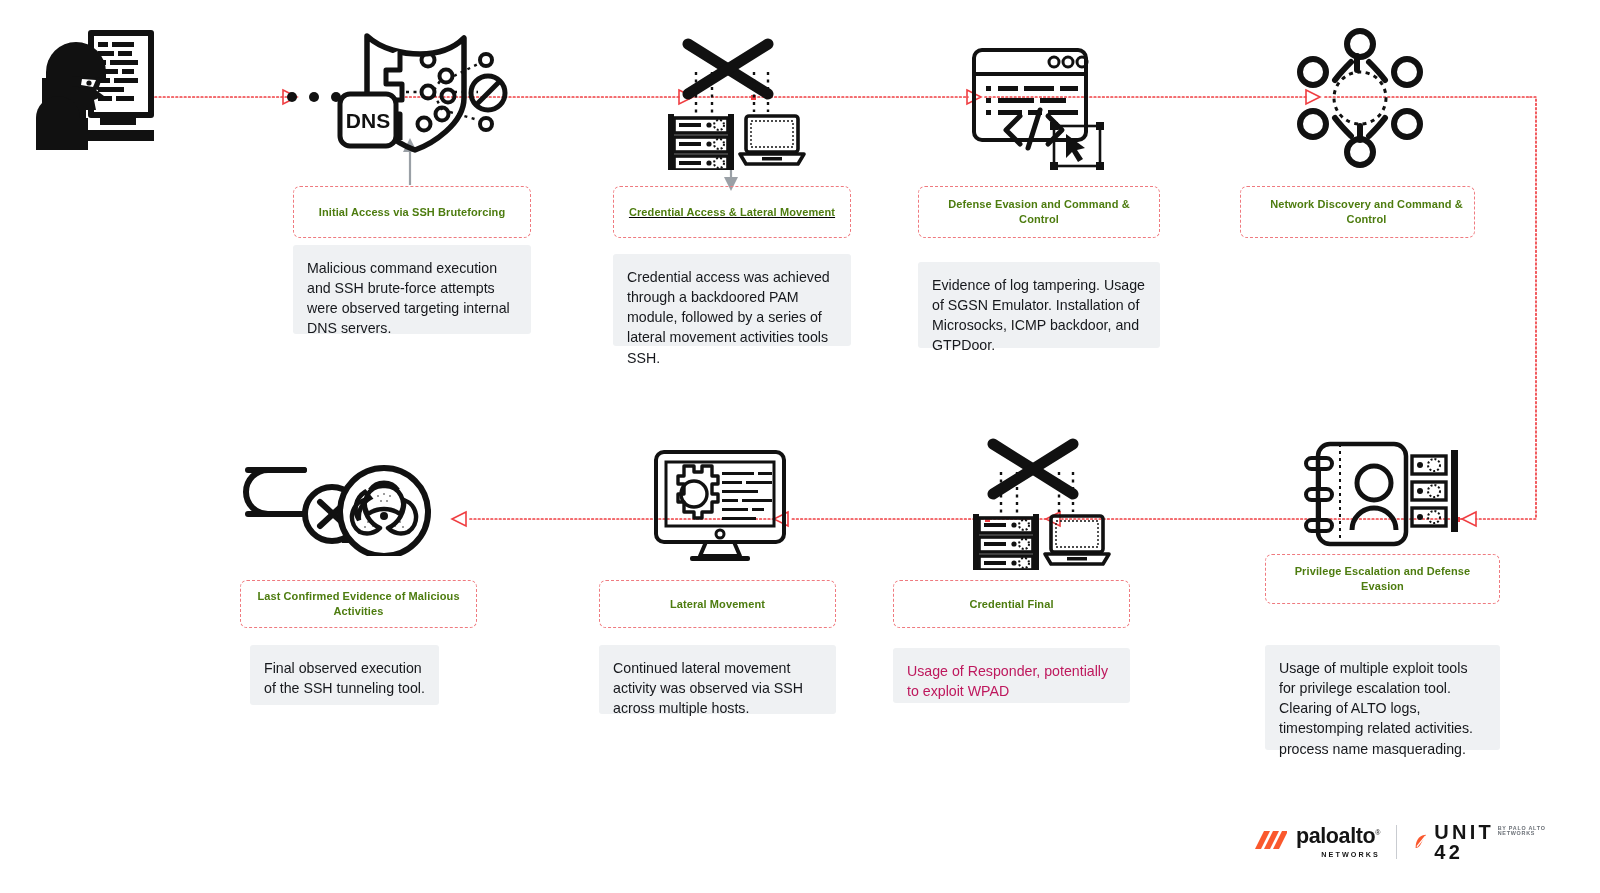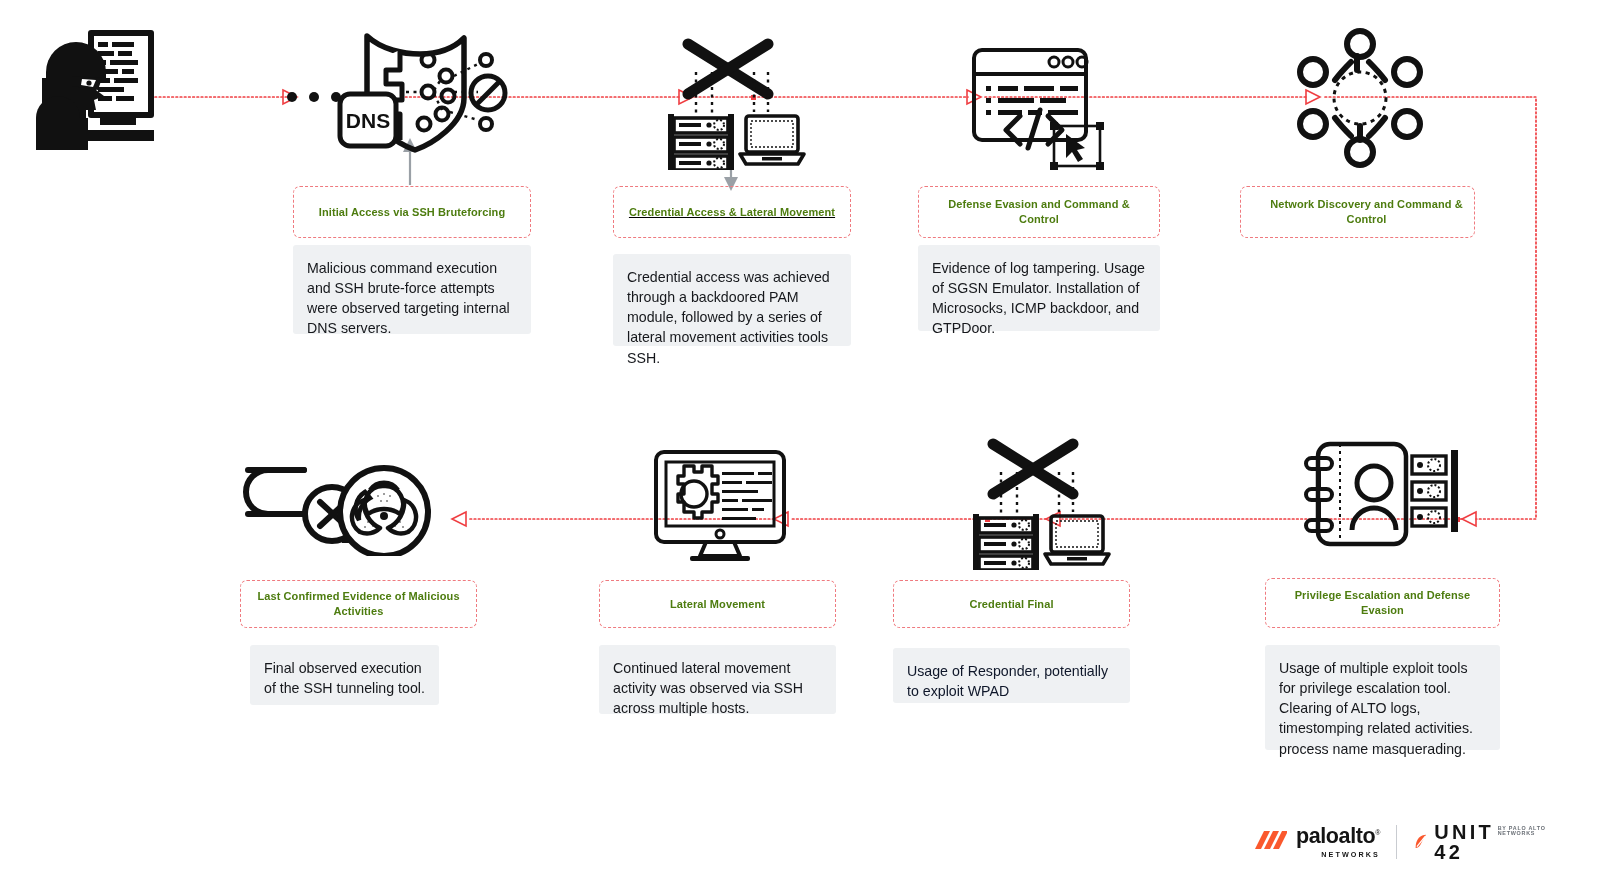--- a/index.html
+++ b/index.html
@@ -46,21 +46,21 @@
     background:#eff1f3;
     border-radius:3px;
     box-sizing:border-box;
     padding:13px 14px 14px 14px;
   }
   .desc-box .d{
     font-size:14.2px;
     color:#16181c;
     line-height:1.42;
   }
-  .desc-box.muted .d{color:#0f172a;}
+  .desc-box.muted .d{color:#be185d;}
 
   
   #footer{
     position:absolute;
     left:1255px;top:818px;
     width:300px;height:48px;
     display:flex;align-items:center;
   }
   .pa-logo{display:flex;align-items:center;}
   .pa-mark{margin-right:9px;}
@@ -474,21 +474,21 @@
   <div class="title-box" style="left:613px;top:186px;width:238px;height:52px;text-decoration:underline;">
     <span class="t">Credential Access &amp; Lateral Movement</span>
   </div>
   <div class="desc-box" style="left:613px;top:254px;width:238px;height:92px;">
     <span class="d">Credential access was achieved through a backdoored PAM module, followed by a series of lateral movement activities tools SSH.</span>
   </div>
 
   <div class="title-box" style="left:918px;top:186px;width:242px;height:52px;">
     <span class="t">Defense Evasion and Command &amp; Control</span>
   </div>
-  <div class="desc-box" style="left:918px;top:245px;width:242px;height:86px;">
+  <div class="desc-box" style="left:918px;top:262px;width:242px;height:86px;">
     <span class="d">Evidence of log tampering. Usage of SGSN Emulator. Installation of Microsocks, ICMP backdoor, and GTPDoor.</span>
   </div>
 
   <div class="title-box" style="left:1240px;top:186px;width:235px;height:52px;padding-left:26px;">
     <span class="t">Network Discovery and Command &amp; Control</span>
   </div>
 
   <div class="title-box" style="left:240px;top:580px;width:237px;height:48px;">
     <span class="t">Last Confirmed Evidence of Malicious Activities</span>
   </div>
@@ -503,21 +503,21 @@
     <span class="d">Continued lateral movement activity was observed via SSH across multiple hosts.</span>
   </div>
 
   <div class="title-box" style="left:893px;top:580px;width:237px;height:48px;">
     <span class="t">Credential Final</span>
   </div>
   <div class="desc-box muted" style="left:893px;top:648px;width:237px;height:55px;">
     <span class="d">Usage of Responder, potentially to exploit WPAD</span>
   </div>
 
-  <div class="title-box" style="left:1265px;top:578px;width:235px;height:50px;">
+  <div class="title-box" style="left:1265px;top:554px;width:235px;height:50px;">
     <span class="t">Privilege Escalation and Defense Evasion</span>
   </div>
   <div class="desc-box" style="left:1265px;top:645px;width:235px;height:105px;">
     <span class="d">Usage of multiple exploit tools for privilege escalation tool. Clearing of ALTO logs, timestomping related activities. process name masquerading.</span>
   </div>
 
   <div id="footer">
     <div class="pa-logo">
       <svg class="pa-mark" width="32" height="26" viewBox="0 0 32 26">
         <g fill="#fa582d">

